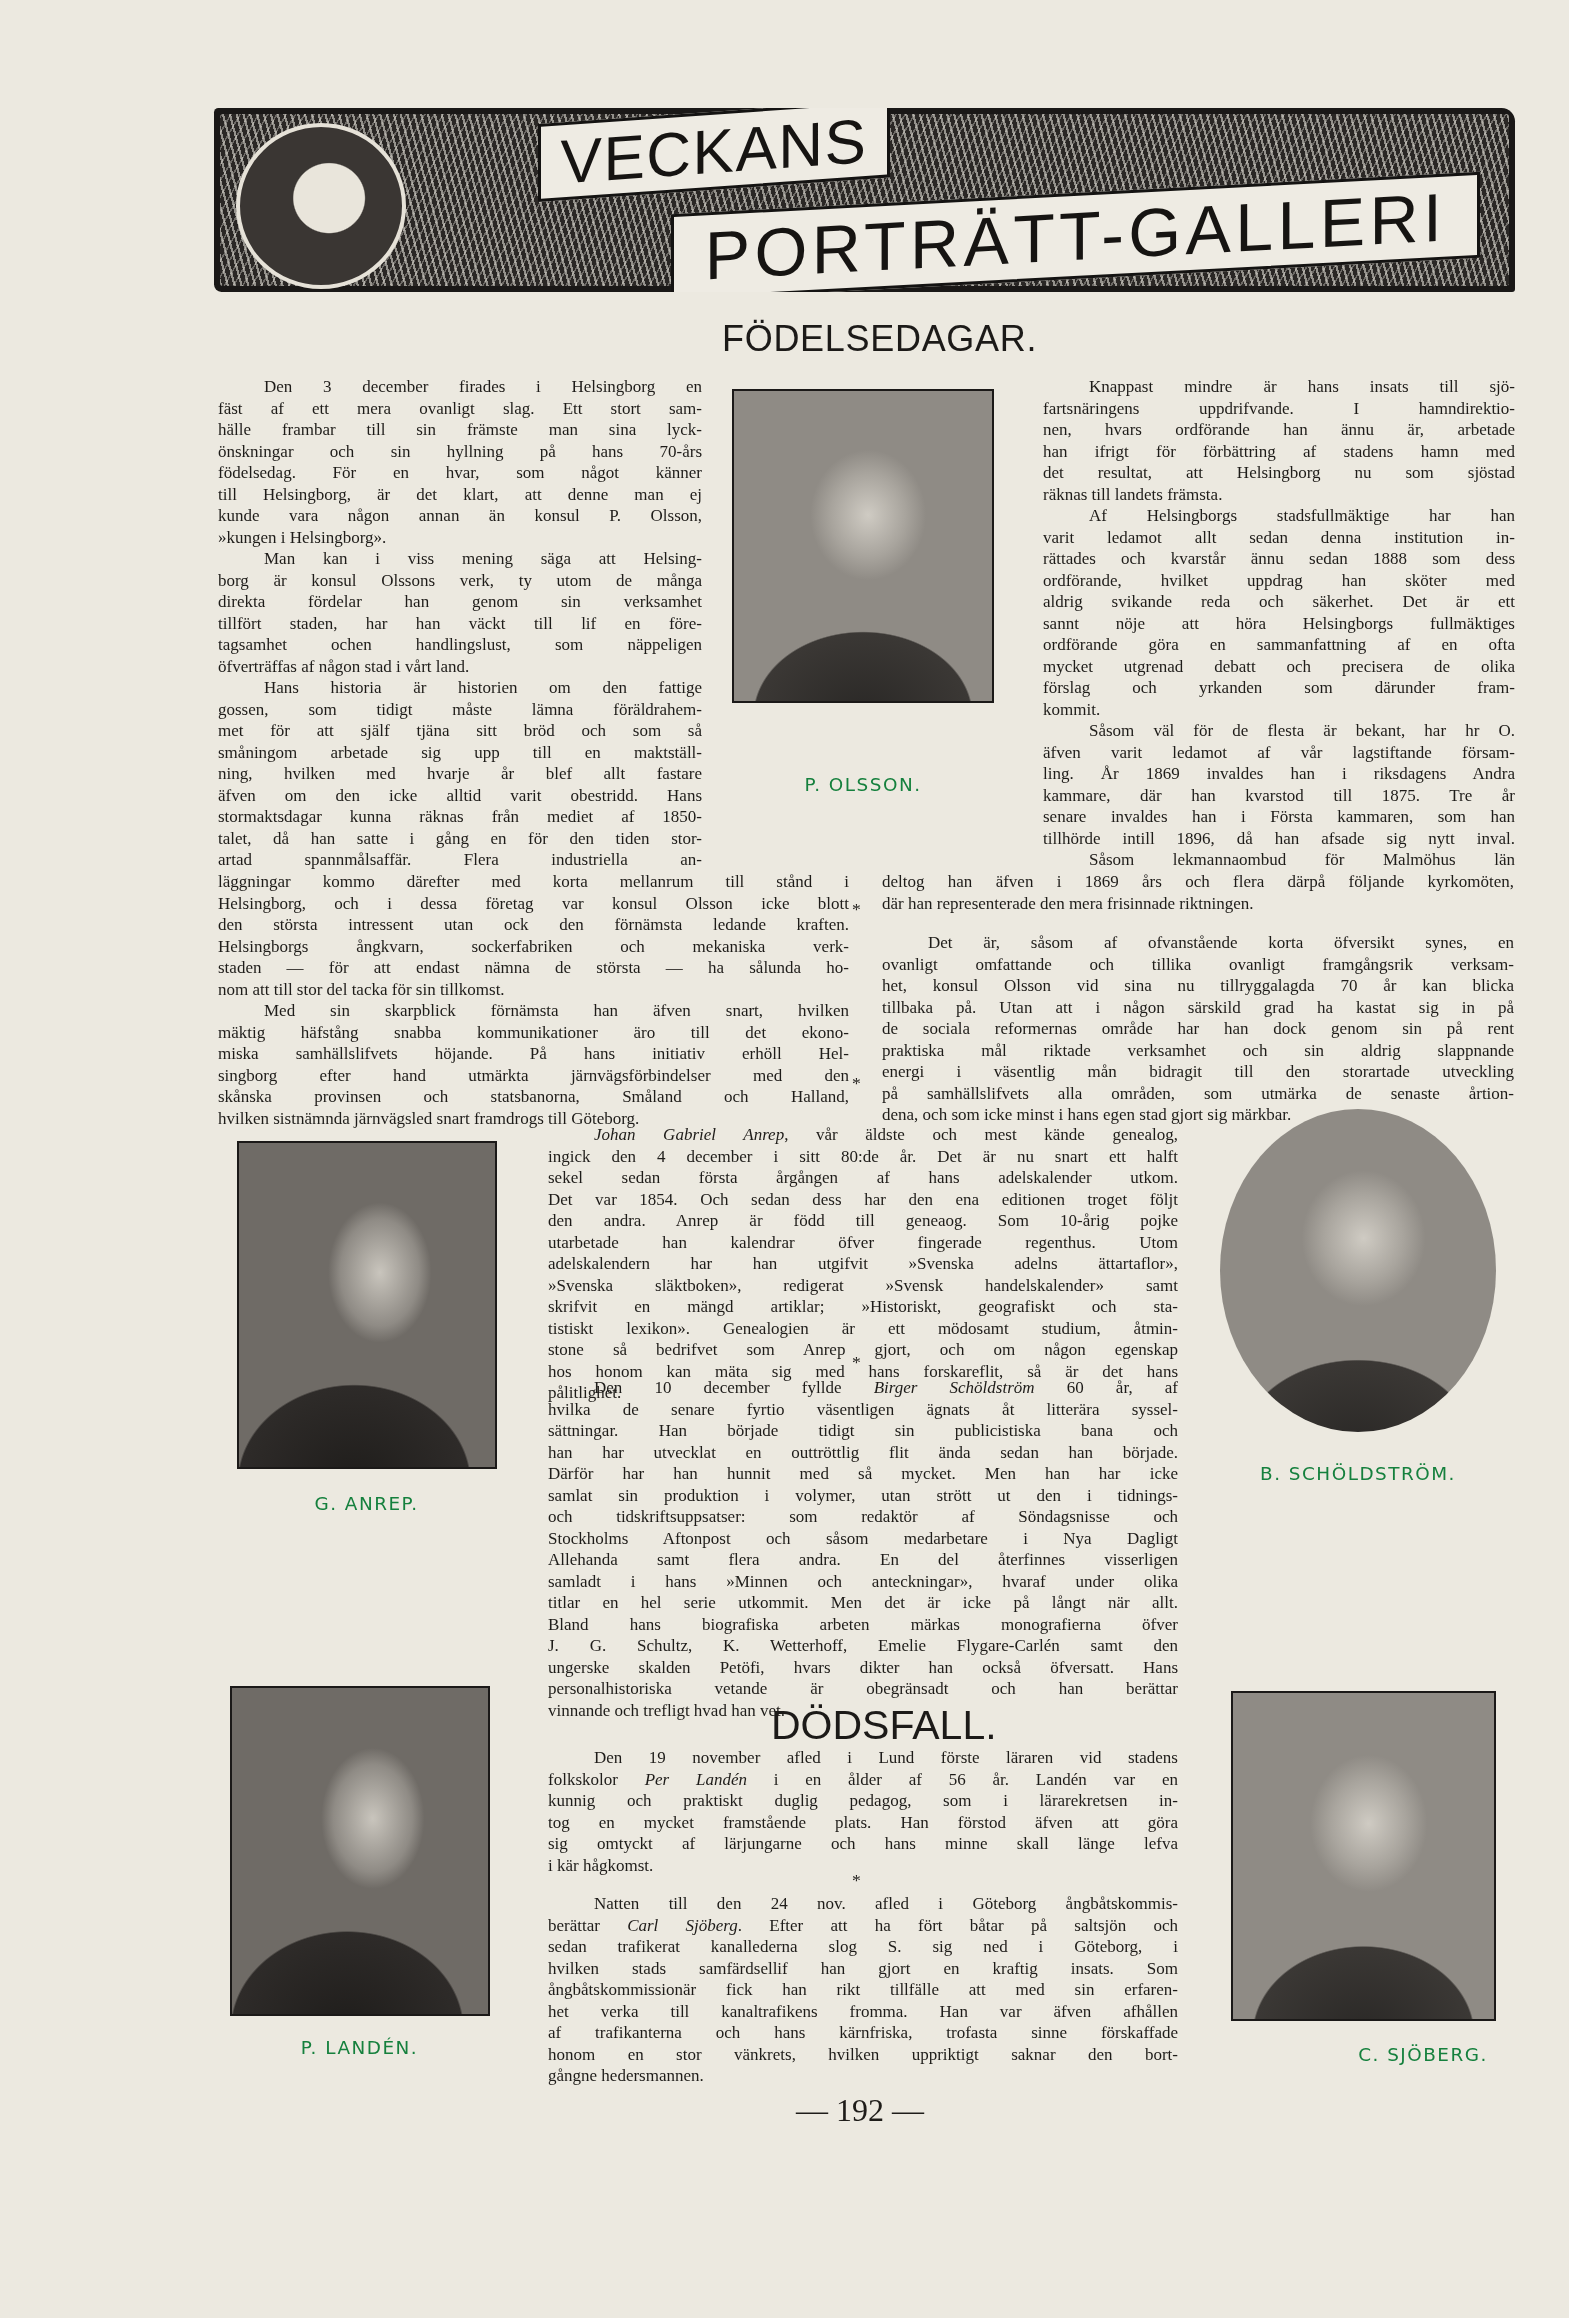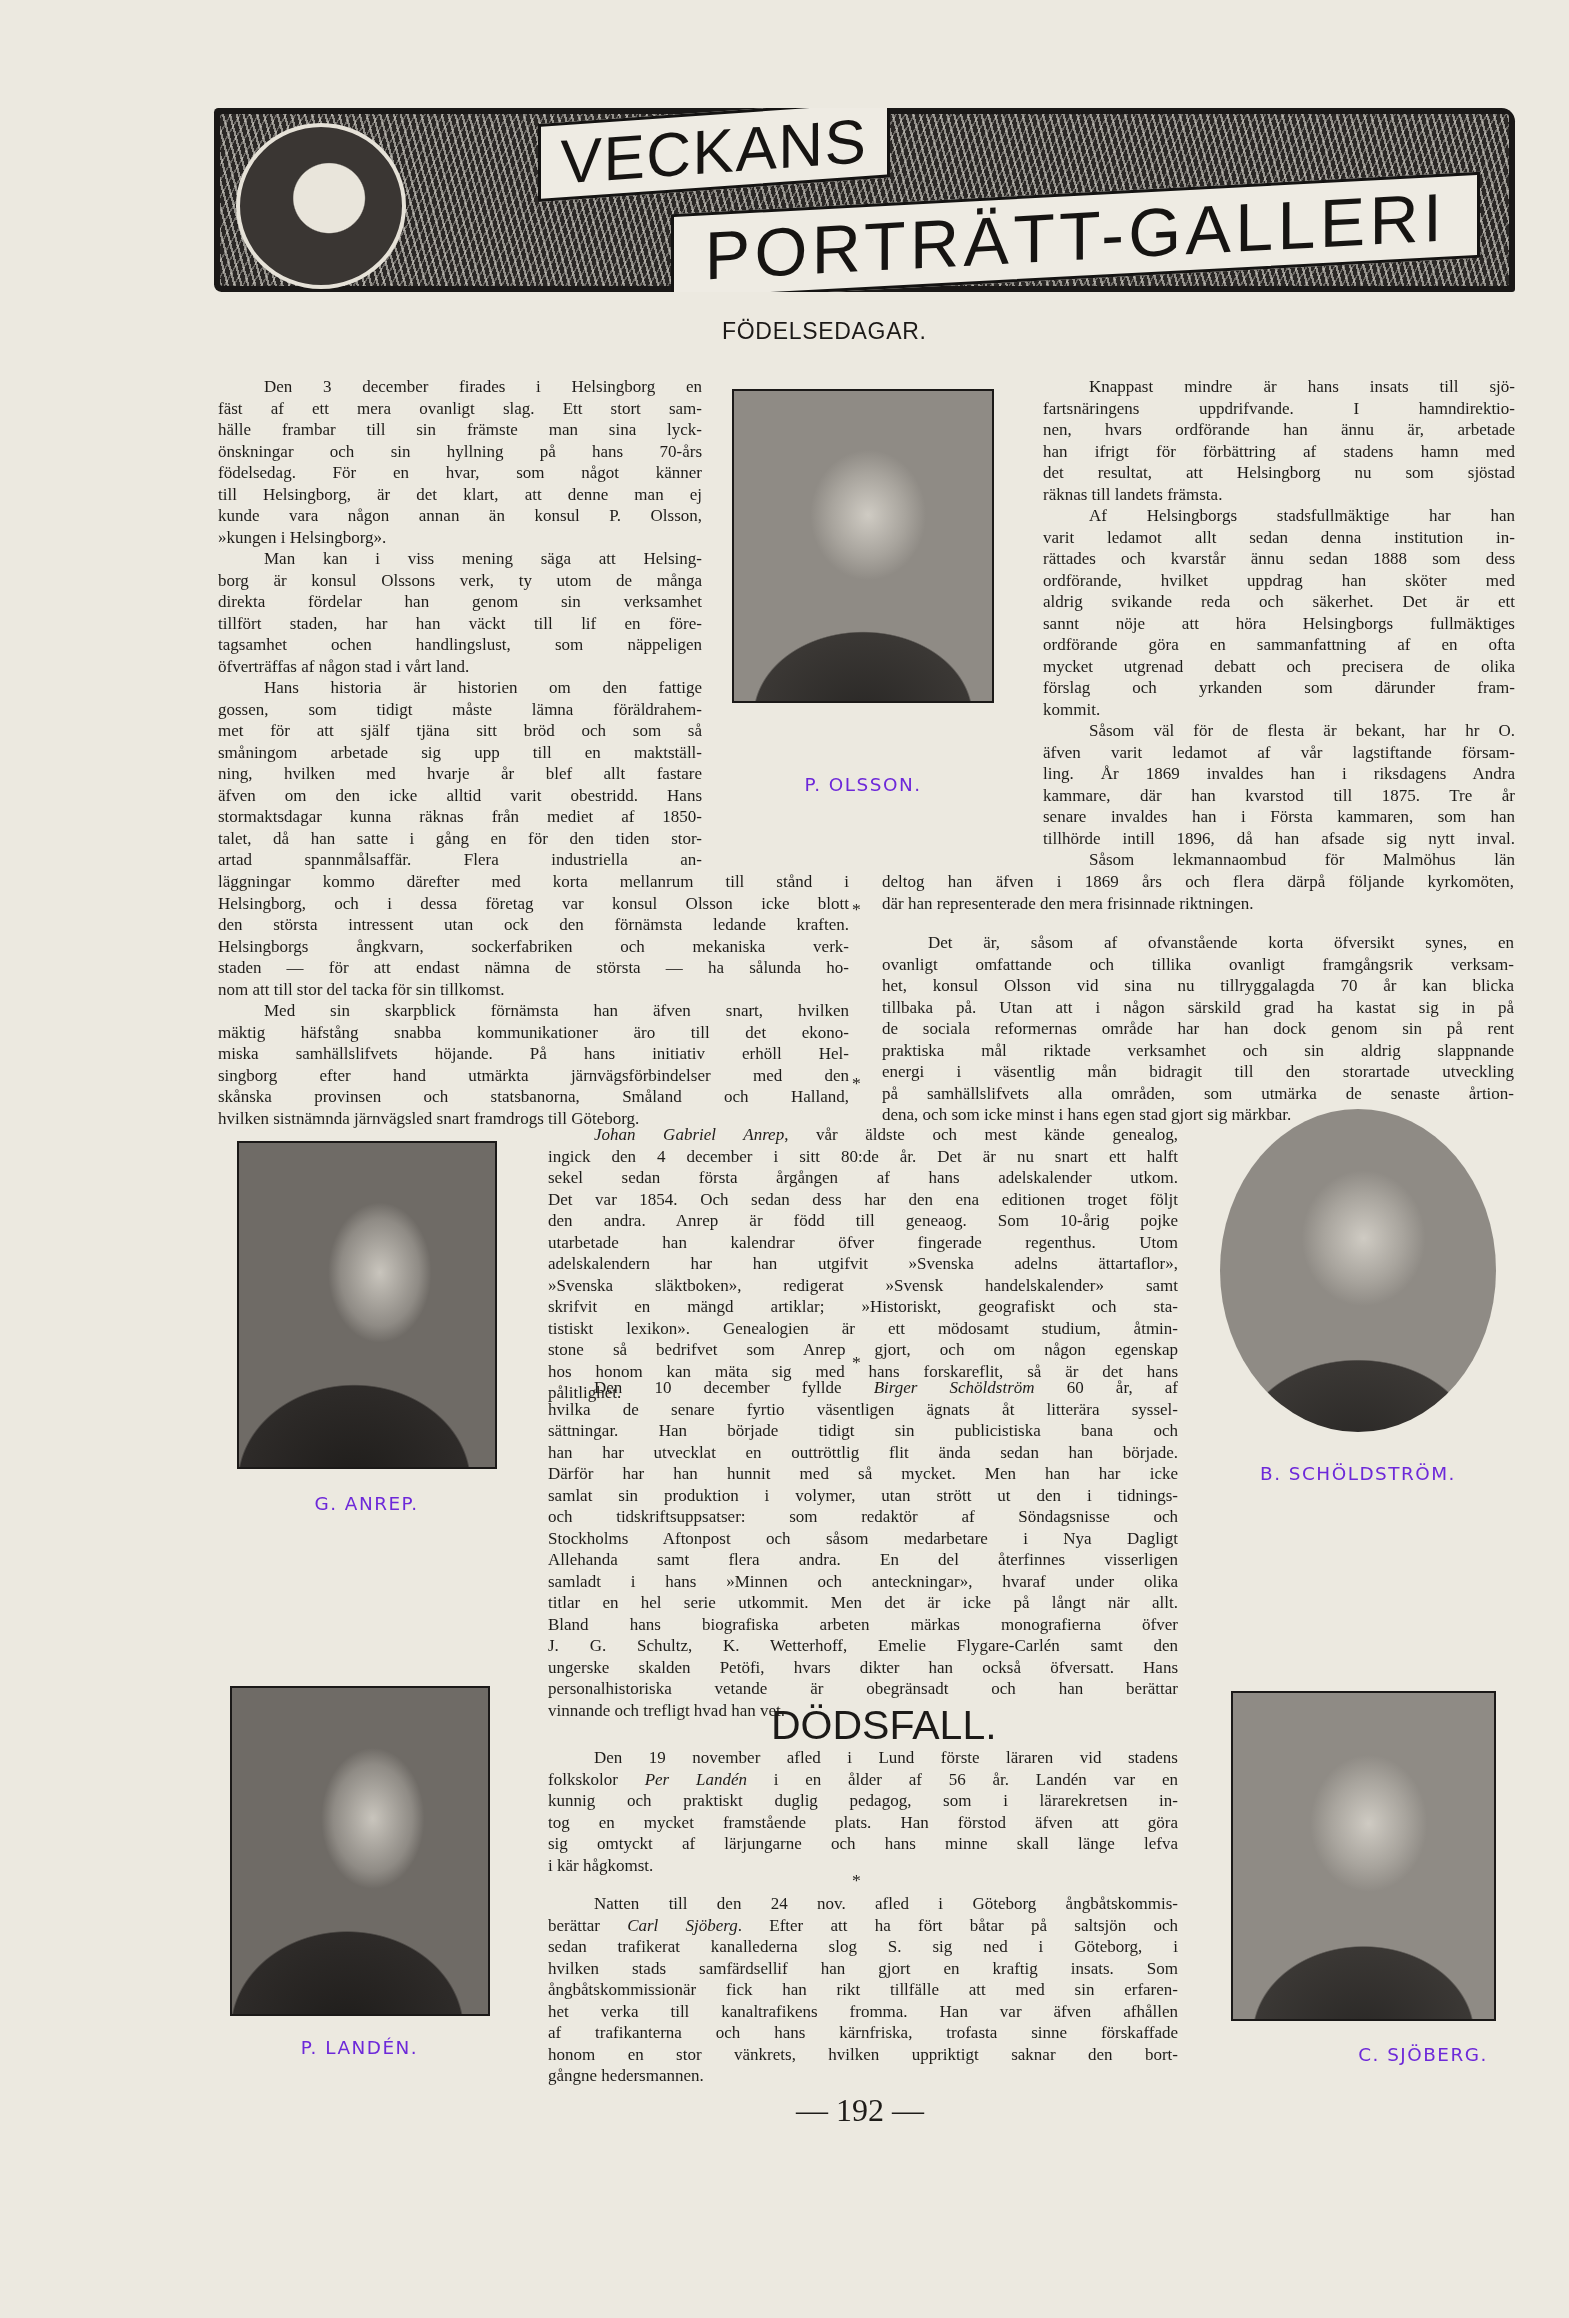--- a/index.html
+++ b/index.html
@@ -38,31 +38,31 @@
   }
   .banner .scroll2 {
     position: absolute; left: 457px; top: 85px; width: 803px; height: 80px;
     background: #eeebe3; border: 3.7px solid #141312; transform: skewY(-3deg);
     display: flex; align-items: center; justify-content: center;
     font-family: "Liberation Sans", "DejaVu Sans", sans-serif;
     font-size: 68px; letter-spacing: 4.4px; color: #161412;
   }
   .heading {
     font-family: "Liberation Sans", "DejaVu Sans", sans-serif;
-    font-size: 23px; letter-spacing: 0.7px; color: #1c1a18; white-space: nowrap;
+    font-size: 36px; letter-spacing: 0.7px; color: #1c1a18; white-space: nowrap;
   }
   .heading.big { font-size: 41px; letter-spacing: 0; }
   .col { font-size: 17px; line-height: 21.5px; text-align: justify; white-space: nowrap; }
   .col .ln { display: block; height: 21.5px; text-align-last: justify; }
   .col .ln.last { text-align-last: left; }
   .col .ln.ind { padding-left: 46px; }
   .star { font-size: 17.7px; }
   .caption {
     font-family: "DejaVu Sans", "Liberation Sans", sans-serif;
-    font-size: 18.4px; letter-spacing: 1.5px; color: #6d28d9; white-space: nowrap;
+    font-size: 18.4px; letter-spacing: 1.5px; color: #15803d; white-space: nowrap;
     text-align: center;
   }
   .photo {
     border: 2.2px solid #1b1918;
     background:
       radial-gradient(ellipse 32% 30% at 52% 40%, #cfcbc3 0%, #a8a49d 45%, rgba(0,0,0,0) 70%),
       radial-gradient(ellipse 70% 45% at 50% 105%, #2a2826 0%, #3b3835 60%, rgba(0,0,0,0) 61%),
       #8f8b85;
   }
   .photo.oval { border: none; border-radius: 50%; }

